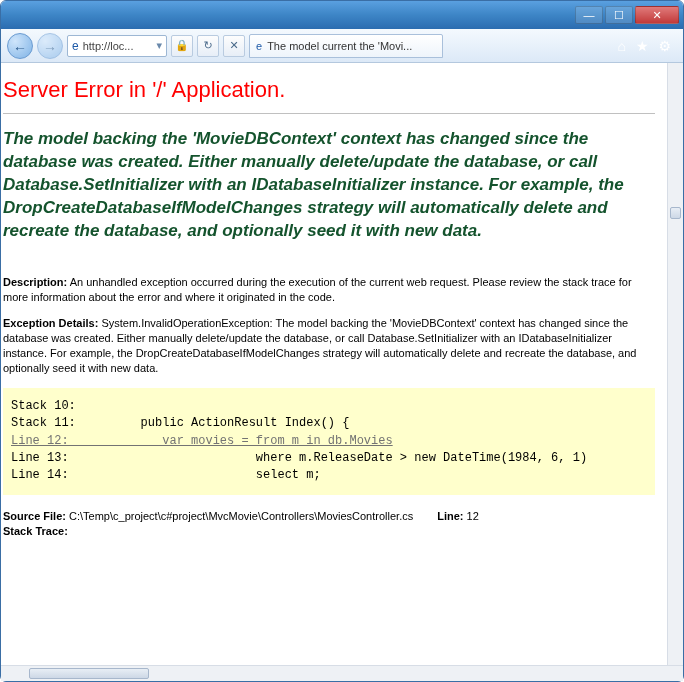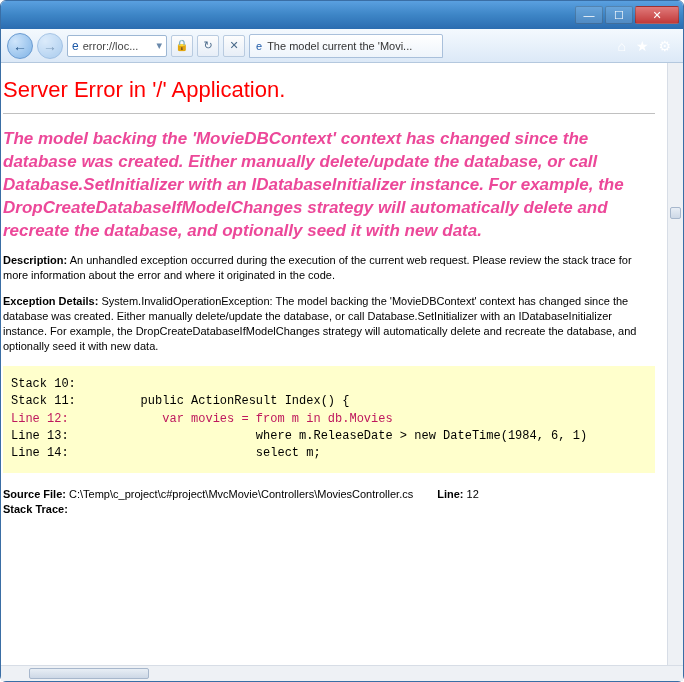--- a/index.html
+++ b/index.html
@@ -24,46 +24,46 @@
 .content::-webkit-scrollbar { width: 16px; height: 16px; }
 .content::-webkit-scrollbar-track { background: #eef1f5; border: 1px solid #d7dde6; }
 .content::-webkit-scrollbar-thumb { background: linear-gradient(#e8eef5,#cdd8e6); border: 1px solid #a7b7cc; border-radius: 2px; }
 
 .vscroll-outer { position: absolute; top: 0; right: 0; bottom: 16px; width: 16px; background: #eef1f5; border-left: 1px solid #d7dde6; }
 .vscroll-outer .thumb { position: absolute; top: 24%; left: 2px; right: 2px; height: 12px; background: linear-gradient(#e8eef5,#cdd8e6); border: 1px solid #a7b7cc; border-radius: 2px; }
 .hscroll-outer { position: absolute; left: 0; right: 0; bottom: 0; height: 16px; background: #eef1f5; border-top: 1px solid #d7dde6; }
 .hscroll-outer .thumb { position: absolute; left: 28px; width: 120px; top: 2px; bottom: 2px; background: linear-gradient(#e8eef5,#cdd8e6); border: 1px solid #a7b7cc; border-radius: 2px; }
 h1.errtitle { font-family: Verdana, Arial; font-weight: normal; color: red; font-size: 22px; margin: 4px 0 10px; }
 hr.rule { border: none; border-top: 1px solid #c0c0c0; margin: 4px 0 14px; }
-h2.errmsg { font-family: Verdana, Arial; font-style: italic; font-weight: bold; color: #ec4899; font-size: 17px; line-height: 1.35; margin-bottom: 10px; }
+h2.errmsg { font-family: Verdana, Arial; font-style: italic; font-weight: bold; color: #14532d; font-size: 17px; line-height: 1.35; margin-bottom: 32px; }
 .para { line-height: 1.35; margin-bottom: 12px; }
 .para b { font-weight: bold; }
 .codebox { background: #ffffcc; border: 0; padding: 10px 8px; font-family: Consolas, "Courier New", monospace; font-size: 12px; white-space: pre; line-height: 1.45; margin: 6px 0 14px; overflow-x: auto; }
-.codebox .hl { color: #be185d; }
+.codebox .hl { color: #737373; text-decoration: underline; }
 .srcfile { line-height: 1.35; margin-bottom: 0; }
 .srcfile b { font-weight: bold; }
 .srcfile .gap { display: inline-block; width: 24px; }
 </style>
 </head>
 <body>
 
 <div class="window">
 
   <div class="titlebar">
     <div class="winbtn">—</div>
     <div class="winbtn">☐</div>
     <div class="winbtn close">✕</div>
   </div>
 
   <div class="navbar">
     <div class="navarrow">←</div>
     <div class="navarrow fwd">→</div>
     <div class="addr">
       <span class="ieicon">e</span>
-      <span>error://loc...</span>
+      <span>http://loc...</span>
       <span style="margin-left:auto;color:#6a89ab;">▾</span>
     </div>
     <div class="tbtn">🔒</div>
     <div class="tbtn">↻</div>
     <div class="tbtn">✕</div>
     <div class="tab">
       <span class="ieicon">e</span>
       <span>The model current the 'Movi...</span>
     </div>
     <div class="spacer"></div>

